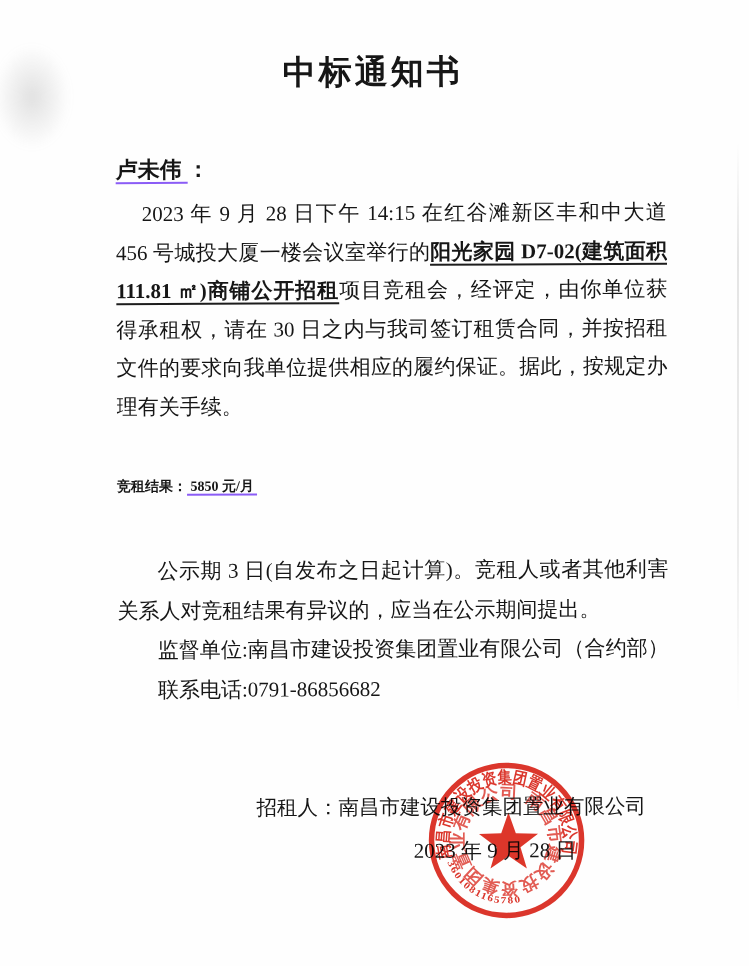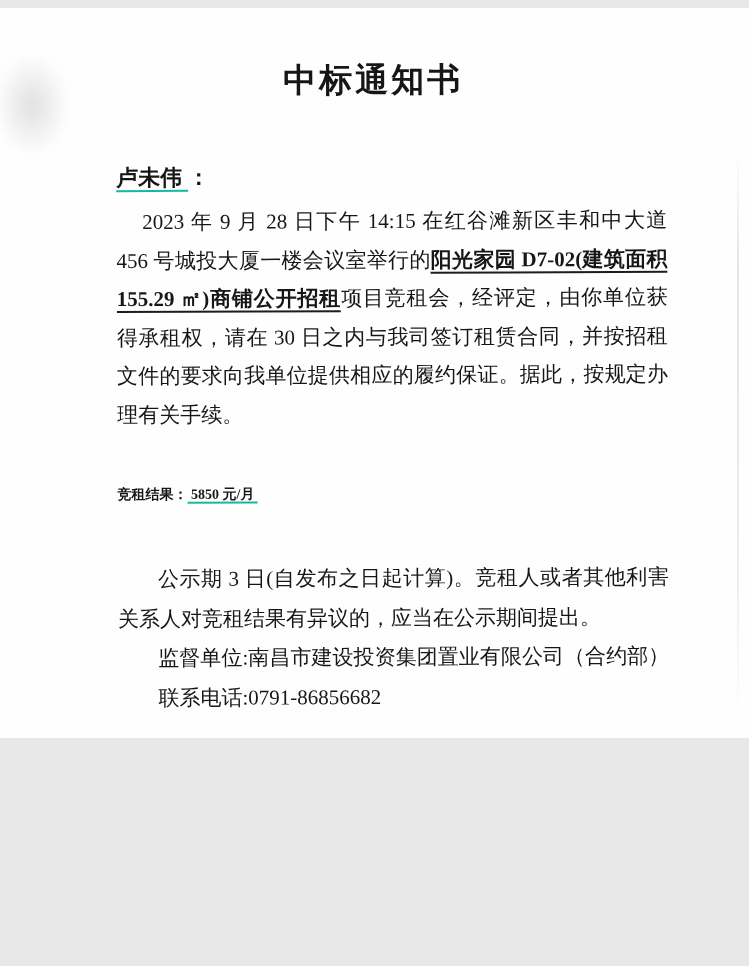--- a/index.html
+++ b/index.html
@@ -1,29 +1,29 @@
 <!DOCTYPE html>
 <html><head>
 <meta charset="utf-8">
 <style>
   html,body { margin:0; padding:0; background:#e8e8e8; }
   .page {
-    position:relative; width:749px; height:730px; background:#fefefe;
+    position:relative; width:749px; height:966px; background:#fefefe;
     font-family:"Liberation Serif", serif; color:#161616; overflow:hidden;
-    margin:8px auto;
+    margin:0 auto;
   }
   .content { position:absolute; inset:0; transform:rotate(-0.25deg); }
 
   .title {
     position:absolute; top:50px; left:0; width:749px; margin:0;
     text-align:center; font-size:33px; font-weight:700; letter-spacing:3px;
   }
   .addressee { position:absolute; left:117px; top:153px; font-size:22px; height:32px; line-height:32px; }
   .b  { font-weight:700; }
-  .u  { border-bottom:2px solid #14b8a6; }
+  .u  { border-bottom:2px solid #8b5cf6; }
   .pre{ white-space:pre; }
   .bu { font-weight:700; border-bottom:2px solid #1d1d1d; }
 
   .para { position:absolute; left:117px; width:551px; font-size:21px; }
   .p1 { top:194px; }
   .p1 .line { height:38.5px; line-height:38.5px; }
   .p2 { top:551px; }
   .p2 .line { height:39.5px; line-height:39.5px; }
   .line { overflow:hidden; }
   .j { text-align:justify; text-align-last:justify; }
@@ -59,21 +59,21 @@
 
   <div class="content">
 
     <h1 class="title">中标通知书</h1>
 
     <div class="addressee"><span class="b u pre">卢未伟 </span><span class="b">：</span></div>
 
     <div class="para p1">
       <div class="line j indent1">2023 年 9 月 28 日下午 14:15 在红谷滩新区丰和中大道</div>
       <div class="line j"><span>456 号城投大厦一楼会议室举行的</span><span class="bu">阳光家园 D7-02(建筑面积</span></div>
-      <div class="line j"><span class="bu">155.29 ㎡)商铺公开招租</span><span>项目竞租会，经评定，由你单位获</span></div>
+      <div class="line j"><span class="bu">111.81 ㎡)商铺公开招租</span><span>项目竞租会，经评定，由你单位获</span></div>
       <div class="line j">得承租权，请在 30 日之内与我司签订租赁合同，并按招租</div>
       <div class="line j">文件的要求向我单位提供相应的履约保证。据此，按规定办</div>
       <div class="line">理有关手续。</div>
     </div>
 
     <div class="result"><span class="b">竞租结果：</span><span class="b u pre"> 5850 元/月 </span></div>
 
     <div class="para p2">
       <div class="line j indent2">公示期 3 日(自发布之日起计算)。竞租人或者其他利害</div>
       <div class="line">关系人对竞租结果有异议的，应当在公示期间提出。</div>

